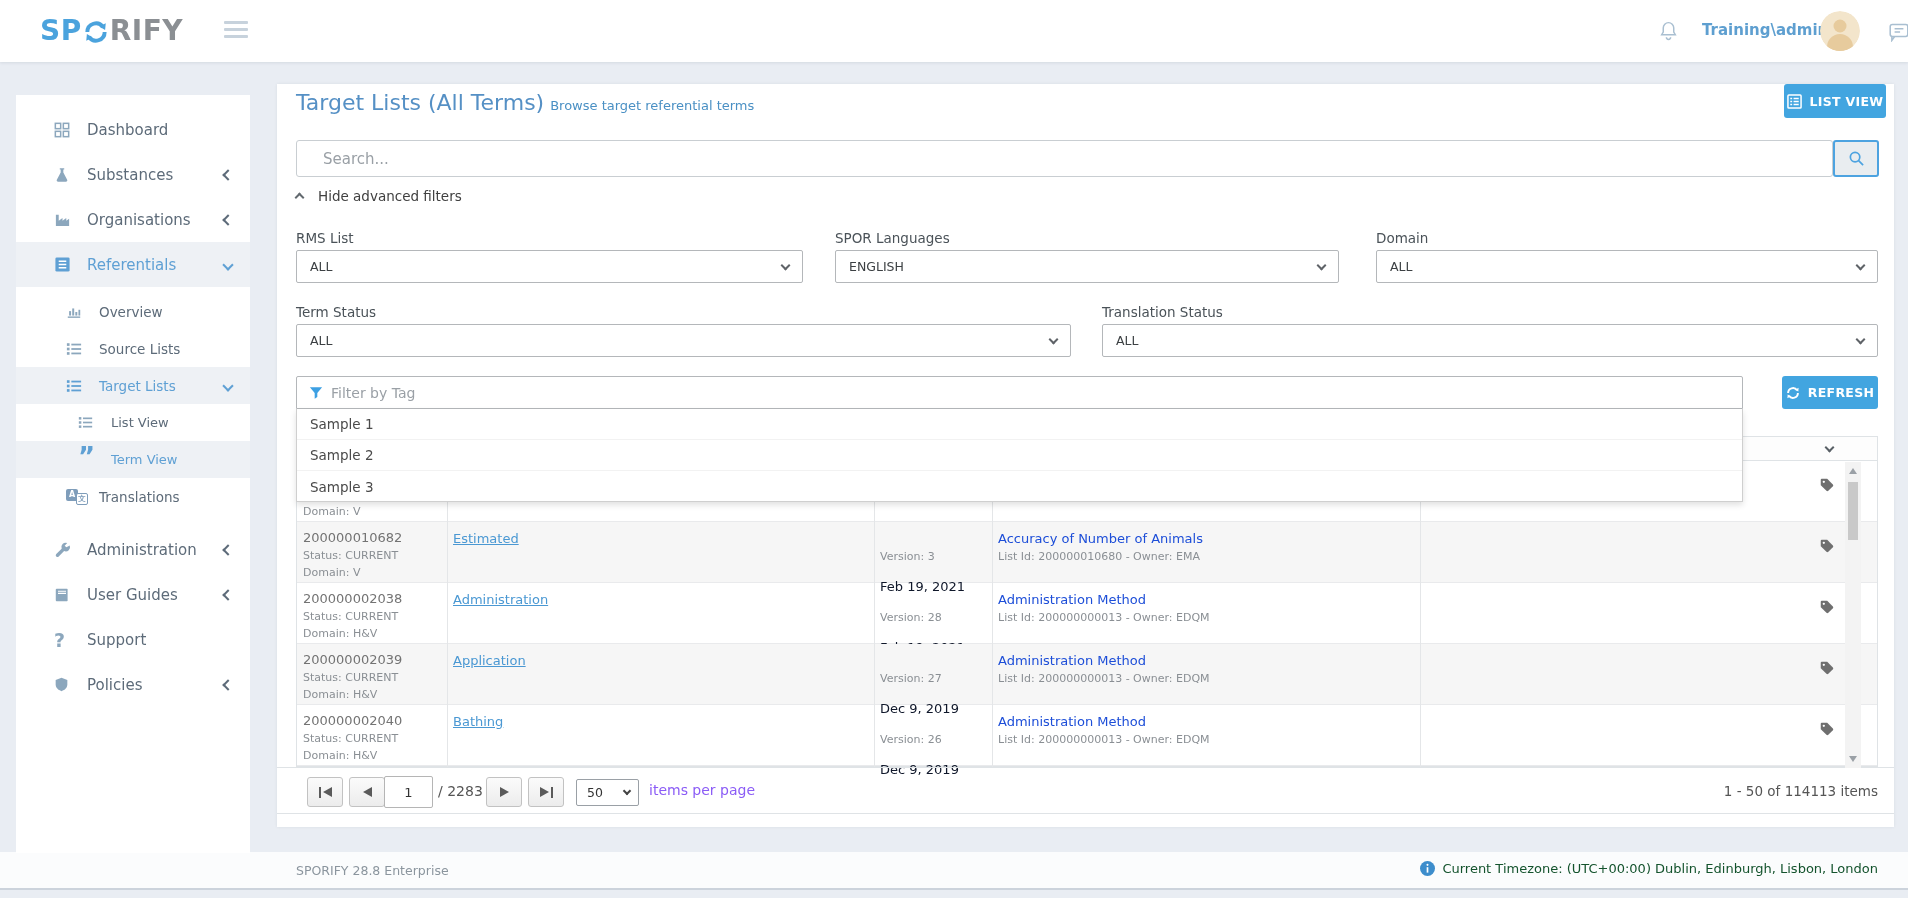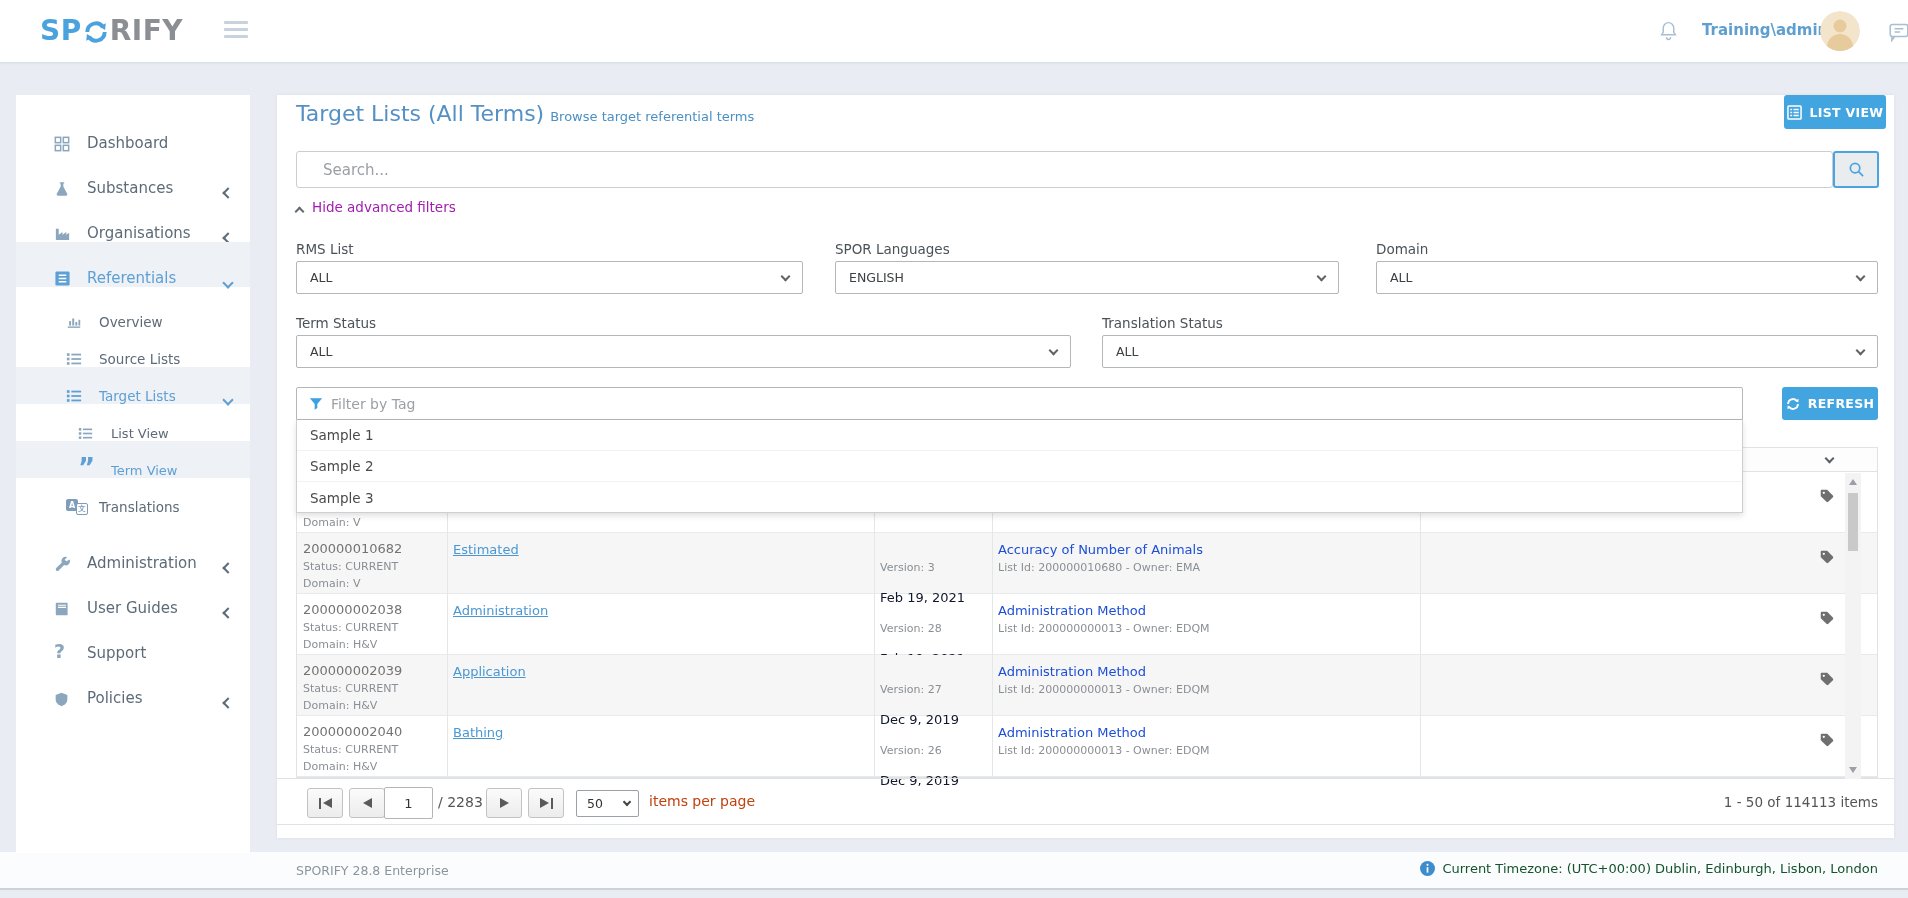--- a/index.html
+++ b/index.html
@@ -20,21 +20,21 @@
   .hamburger div { height:3px; background:#c7d2dc; margin-bottom:4px; border-radius:1px; }
   .bell { position:absolute; left:1658px; top:20px; cursor:pointer; }
   .username { position:absolute; left:1702px; top:21px; color:#5e9fd0; font-size:15px; font-weight:600; cursor:pointer; }
   .avatar { position:absolute; left:1820px; top:11px; width:40px; height:40px; border-radius:50%;
             overflow:hidden; cursor:pointer; }
   .chat-icon { position:absolute; left:1888px; top:20px; cursor:pointer; }
 
   
   .sidebar { position:absolute; left:16px; top:95px; width:234px; height:758px; background:#fff;
              padding-top:12px; z-index:5; }
-  .nav-item { position:relative; height:45px; display:flex; align-items:flex-end;
+  .nav-item { position:relative; height:45px; display:flex; align-items:center;
               padding-left:38px; font-size:15px; color:#5d6b79; cursor:pointer; }
   .nav-sub { height:37px; padding-left:50px; font-size:13.5px; }
   .nav-subsub { padding-left:62px; font-size:13px; }
   .nav-item .nicon { width:24px; margin-right:9px; display:flex; align-items:center; color:#8ca7bd; flex-shrink:0; }
   .nav-item.sel { background:#eef1f5; color:#5fa0d4; }
   .nav-item.sel .nicon { color:#5fa0d4; }
   .chev { position:absolute; right:18px; width:8px; height:8px; border-color:#8ca7bd; }
   .nav-item.sel .chev { border-color:#5fa0d4; }
   .chev-left  { border-left:2px solid; border-bottom:2px solid; transform:rotate(45deg); border-color:inherit; }
   .chev-down  { border-right:2px solid; border-bottom:2px solid; transform:rotate(45deg); border-color:inherit; }
@@ -43,35 +43,35 @@
   .trans-icon { display:flex; }
   .trans-a { width:12px; height:12px; background:#7f9dba; color:#fff; font-size:8px; font-weight:bold;
              display:flex; align-items:center; justify-content:center; border-radius:2px; }
   .trans-b { width:12px; height:12px; border:1.5px solid #7f9dba; color:#7f9dba; font-size:7.5px; font-weight:bold;
              display:flex; align-items:center; justify-content:center; border-radius:2px; margin-left:-2px; margin-top:4px; background:#fff; }
   .quote-glyph { font-size:26px; font-weight:bold; line-height:8px; height:14px; }
   .q-icon { color:#4a90d0; }
   .support-glyph { font-size:19px; font-weight:bold; }
 
   
-  .card { position:absolute; left:277px; top:95px; width:1617px; height:743px; background:#fff;
+  .card { position:absolute; left:277px; top:84px; width:1617px; height:743px; background:#fff;
           box-shadow:0 0 3px rgba(30,50,70,.08); }
   .page-title { position:absolute; left:19px; top:6px; font-size:22px; color:#5590c5; }
   .page-sub { font-size:13px; color:#4a90c4; margin-left:6px; cursor:pointer; }
   .btn-blue { background:#42a5e0; color:#fff; border:none; border-radius:3px; font-size:12.5px; font-weight:bold;
               letter-spacing:.3px; display:flex; align-items:center; justify-content:center; gap:8px; cursor:pointer;
               font-family:inherit; }
   .listview-btn { position:absolute; right:8px; top:0; width:102px; height:34px; }
   .search-input { position:absolute; left:19px; top:56px; width:1537px; height:37px; border:1px solid #c9ced2;
                   border-radius:3px; padding:0 26px; font-size:15px; color:#333; font-family:inherit; outline:none; }
   .search-input::placeholder { color:#9aa0a6; }
   .search-btn { position:absolute; left:1556px; top:56px; width:46px; height:37px; background:#e9edf0;
                 border:2px solid #4da3e0; border-radius:3px; display:flex; align-items:center; justify-content:center; cursor:pointer; }
-  .adv-filters { position:absolute; left:19px; top:104px; font-size:13.5px; color:#a21caf; display:flex;
-                 align-items:flex-end; gap:9px; cursor:pointer; }
+  .adv-filters { position:absolute; left:19px; top:104px; font-size:13.5px; color:#404040; display:flex;
+                 align-items:center; gap:15px; cursor:pointer; }
   .chev-up-sm { width:7px; height:7px; border-left:2px solid #62696f; border-top:2px solid #62696f;
                 transform:rotate(45deg); margin-top:3px; }
   .f-label { position:absolute; font-size:13.5px; color:#4a5258; }
   .f-select { position:absolute; height:33px; border:1px solid #b4b7ba; border-radius:2px; background:#fff;
               display:flex; align-items:center; padding-left:13px; font-size:12.5px; color:#3c4043; cursor:pointer; }
   .f-select .chev-down-sm { position:absolute; right:13px; width:7px; height:7px; border-right:2px solid #5f6368;
               border-bottom:2px solid #5f6368; transform:rotate(45deg); margin-top:-3px; }
   .tag-box { position:absolute; left:19px; top:292px; width:1447px; height:33px; border:1px solid #b4b7ba;
              border-radius:2px 2px 0 0; display:flex; align-items:center; padding-left:12px; gap:8px; background:#fff; }
   .tag-box .ph { font-size:14px; color:#9aa0a6; }
@@ -117,21 +117,21 @@
   .tri-r { width:0; height:0; border-top:5px solid transparent; border-bottom:5px solid transparent; border-left:9px solid #5a5a5a; }
   .pg-bar { width:2px; height:11px; background:#5a5a5a; }
   .pg-input { position:absolute; left:107px; top:8px; width:49px; height:32px; border:1px solid #b5b5b5;
               border-radius:2px; text-align:center; font-size:13px; color:#333; font-family:inherit; outline:none; }
   .pg-total { position:absolute; left:161px; top:15px; font-size:14px; color:#555; }
   .pg-size { position:absolute; left:299px; top:11px; width:63px; height:27px; border:1px solid #9aa0a6;
              border-radius:2px; background:#fff; display:flex; align-items:center; padding-left:10px;
              font-size:12.5px; color:#333; cursor:pointer; }
   .pg-size .chev-down-sm { position:absolute; right:8px; width:6px; height:6px; border-right:2px solid #444;
              border-bottom:2px solid #444; transform:rotate(45deg); margin-top:-3px; }
-  .pg-ipp { position:absolute; left:372px; top:14px; font-size:14px; color:#c2410c; }
+  .pg-ipp { position:absolute; left:372px; top:14px; font-size:14px; color:#8b5cf6; }
   .pg-range { position:absolute; right:16px; top:15px; font-size:13.5px; color:#555; }
 
   
   .footer { position:absolute; left:0; top:852px; width:1908px; height:38px; background:#fbfcfd;
             border-bottom:2px solid #ccd3dc; }
   .foot-left { position:absolute; left:296px; top:11px; font-size:12.5px; color:#8b959e; }
   .foot-right { position:absolute; right:30px; top:9px; font-size:13px; color:#14532d;
                 display:flex; align-items:center; gap:7px; }
 </style>
 </head>

